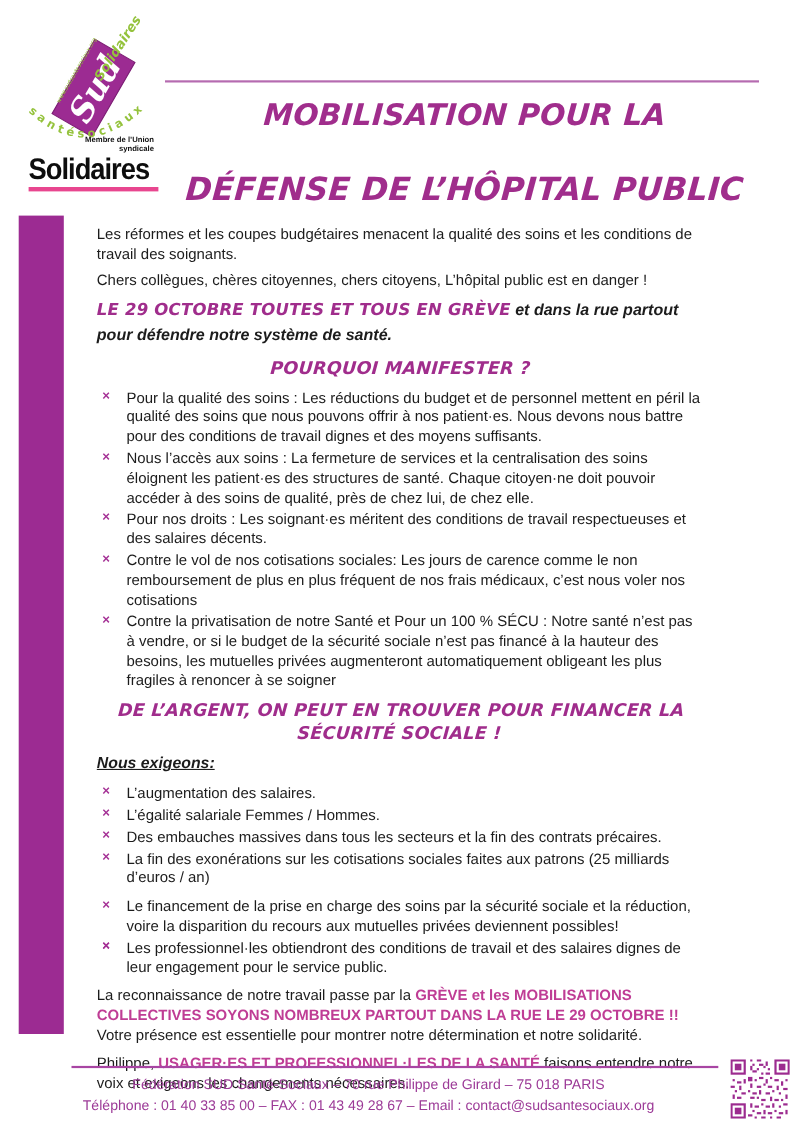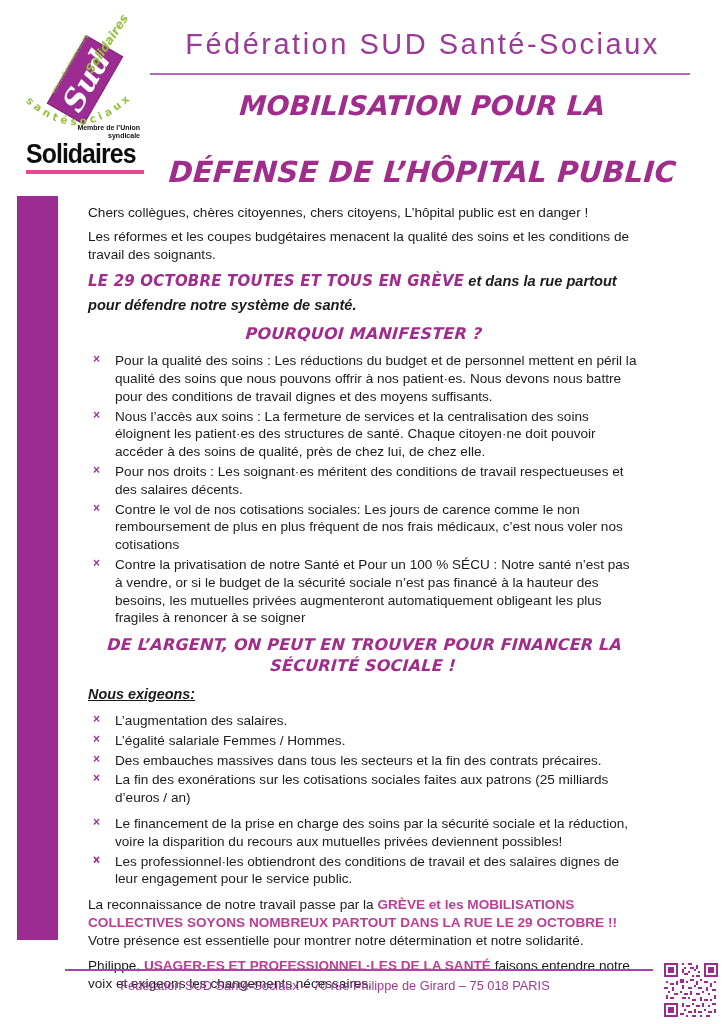--- a/index.html
+++ b/index.html
@@ -83,28 +83,27 @@
     </text>
   </svg>
 
   <div class="solidaires-block">
     <div class="sol-small">Membre de l’Union</div>
     <div class="sol-small">syndicale</div>
     <div class="sol-big">Solidaires</div>
     <div class="sol-underline"></div>
   </div>
 
-  <div class="page-title">Fédération SUD Santé-Sociaux</div>
   <div class="title-rule"></div>
   <div class="headline1 marker">MOBILISATION POUR LA</div>
   <div class="headline2 marker">DÉFENSE DE L’HÔPITAL PUBLIC</div>
 
   <main>
+    <p>Les réformes et les coupes budgétaires menacent la qualité des soins et les conditions de travail des soignants.</p>
     <p>Chers collègues, chères citoyennes, chers citoyens, L’hôpital public est en danger !</p>
-    <p>Les réformes et les coupes budgétaires menacent la qualité des soins et les conditions de travail des soignants.</p>
 
     <p class="greve"><span class="marker-inline">LE 29 OCTOBRE TOUTES ET TOUS EN GRÈVE</span><span class="rest"> et dans la rue partout pour défendre notre système de santé.</span></p>
 
     <h2 class="sec marker">POURQUOI MANIFESTER ?</h2>
 
     <ul>
       <li><span class="x">×</span><span class="lead">Pour la qualité des soins</span><span> : Les réductions du budget et de personnel mettent en péril la qualité des soins que nous pouvons offrir à nos patient·es. Nous devons nous battre pour des conditions de travail dignes et des moyens suffisants.</span></li>
       <li><span class="x">×</span><span class="lead">Nous l’accès aux soins</span><span> : La fermeture de services et la centralisation des soins éloignent les patient·es des structures de santé. Chaque citoyen·ne doit pouvoir accéder à des soins de qualité, près de chez lui, de chez elle.</span></li>
       <li><span class="x">×</span><span class="lead">Pour nos droits</span><span> : Les soignant·es méritent des conditions de travail respectueuses et des salaires décents.</span></li>
       <li><span class="x">×</span><span class="lead">Contre le vol de nos cotisations sociales</span><span>: Les jours de carence comme le non remboursement de plus en plus fréquent de nos frais médicaux, c’est nous voler nos cotisations</span></li>
@@ -129,20 +128,21 @@
 
     <p class="closing"><span>La reconnaissance de notre travail passe par la </span><span class="hl">GRÈVE et les MOBILISATIONS COLLECTIVES SOYONS NOMBREUX PARTOUT DANS LA RUE LE 29 OCTOBRE !!</span><span> Votre présence est essentielle pour montrer notre détermination et notre solidarité.</span></p>
     <p class="closing"><span>Philippe, </span><span class="hl">USAGER·ES ET PROFESSIONNEL·LES DE LA SANTÉ</span><span> faisons entendre notre voix et exigeons les changements nécessaires.</span></p>
 
   </main>
 
   <footer>
     <div class="footer-rule"></div>
     <div class="footer-lines">
       <div>Fédération SUD Santé-Sociaux – 70 rue Philippe de Girard – 75 018 PARIS</div>
+      <div>Téléphone : 01 40 33 85 00 – FAX : 01 43 49 28 67 – Email : contact@sudsantesociaux.org</div>
     </div>
   </footer>
 
   <svg class="qr" width="54" height="54" viewBox="0 0 27 27" fill="#9c2b8f">
 
     <rect x="0" y="0" width="7" height="7"></rect>
       <rect x="1" y="1" width="5" height="5" fill="#fff"></rect>
       <rect x="2" y="2" width="3" height="3"></rect>
     <rect x="20" y="0" width="7" height="7"></rect>
       <rect x="21" y="1" width="5" height="5" fill="#fff"></rect>

